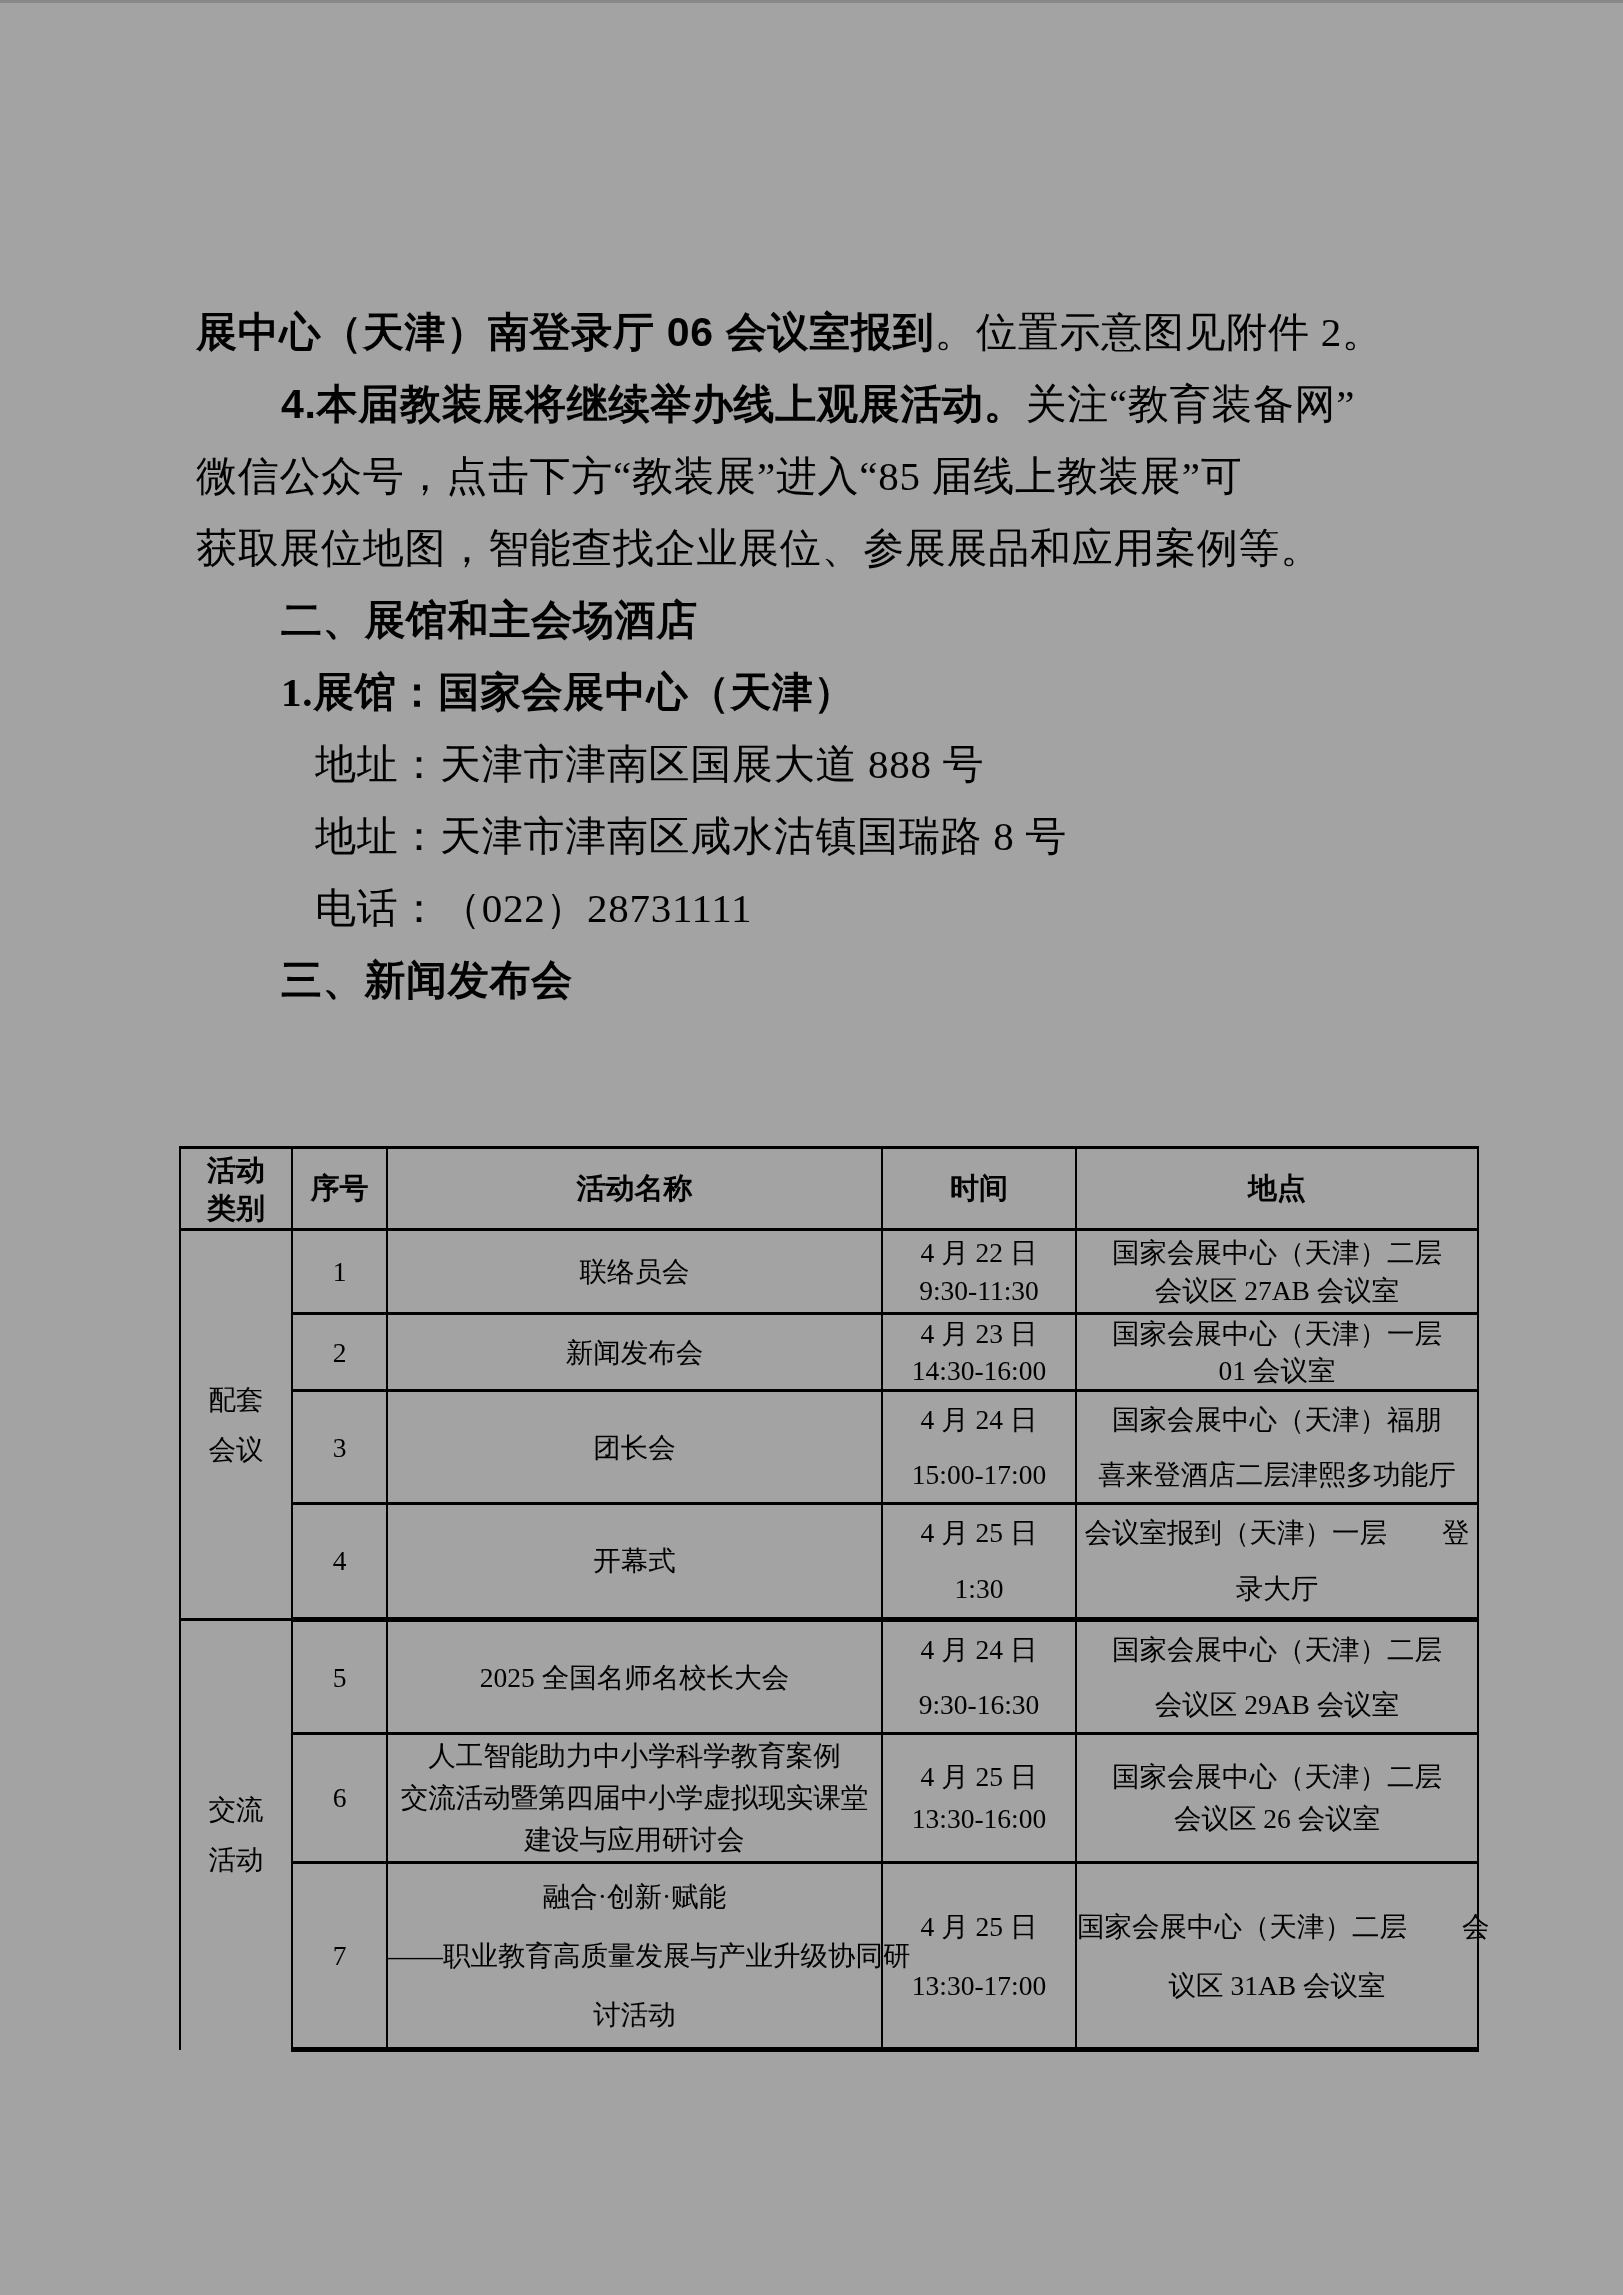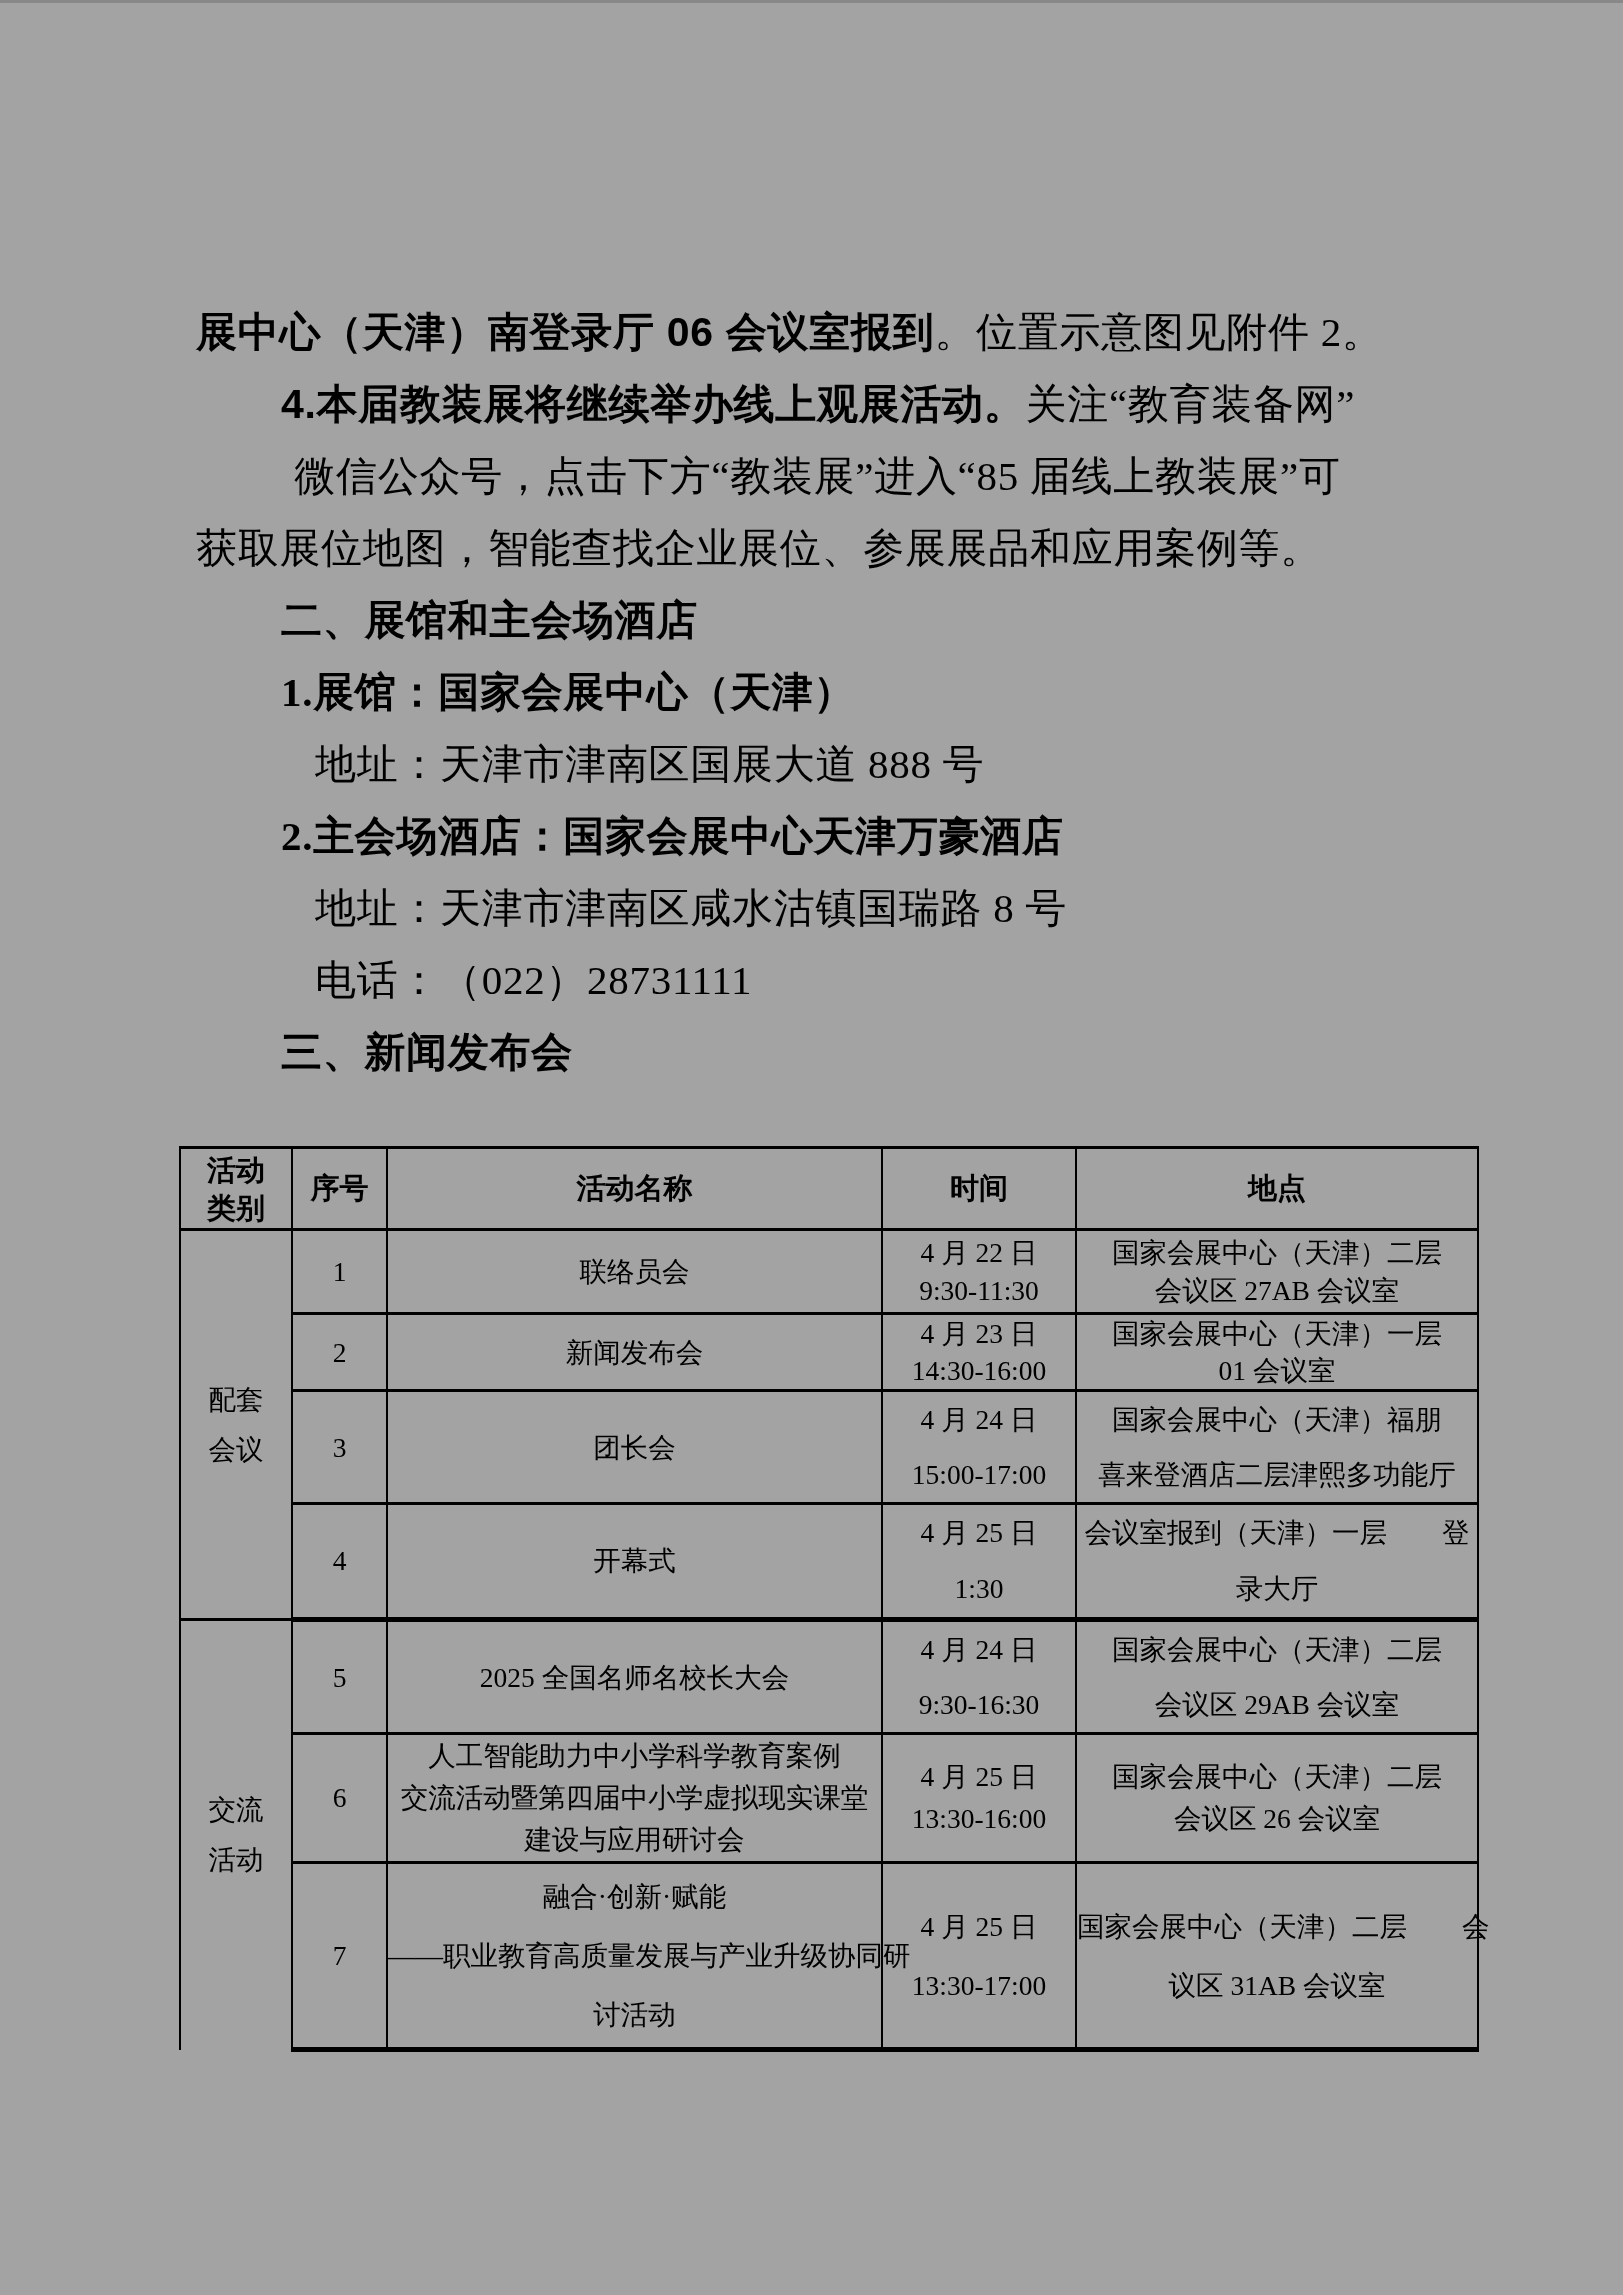--- a/index.html
+++ b/index.html
@@ -69,26 +69,25 @@
   td.cat-open { border-bottom-style:none; border-bottom-width:0; }
 </style>
 </head>
 <body>
 
 <div class="page">
 
   <div class="textblock" id="textblock">
       <div class="line" style="padding-left: 0px;"><span class="seg-hei">展中心（天津）南登录厅 06 会议室报到</span><span class="seg-normal">。位置示意图见附件 2。</span></div>
       <div class="line" style="padding-left: 85px;"><span class="seg-hei">4.本届教装展将继续举办线上观展活动。</span><span class="seg-normal">关注“教育装备网”</span></div>
-      <div class="line" style="padding-left: 0px; text-align: center;"><span class="seg-normal">微信公众号，点击下方“教装展”进入“85 届线上教装展”可</span></div>
+      <div class="line" style="padding-left: 0px;"><span class="seg-normal">微信公众号，点击下方“教装展”进入“85 届线上教装展”可</span></div>
       <div class="line" style="padding-left: 0px;"><span class="seg-normal">获取展位地图，智能查找企业展位、参展展品和应用案例等。</span></div>
       <div class="line" style="padding-left: 85px;"><span class="seg-hei">二、展馆和主会场酒店</span></div>
       <div class="line" style="padding-left: 85px;"><span class="seg-songbold">1.展馆：国家会展中心（天津）</span></div>
       <div class="line" style="padding-left: 119px;"><span class="seg-normal">地址：天津市津南区国展大道 888 号</span></div>
-      <div class="line" style="padding-left: 85px;"><span class="seg-songbold">2.主会场酒店：国家会展中心天津万豪酒店</span></div>
       <div class="line" style="padding-left: 119px;"><span class="seg-normal">地址：天津市津南区咸水沽镇国瑞路 8 号</span></div>
       <div class="line" style="padding-left: 119px;"><span class="seg-normal">电话：（022）28731111</span></div>
       <div class="line" style="padding-left: 85px;"><span class="seg-hei">三、新闻发布会</span></div>
     </div>
 
   <table class="doc-table">
     <colgroup>
       <col style="width:112px">
       <col style="width:95px">
       <col style="width:495px">

